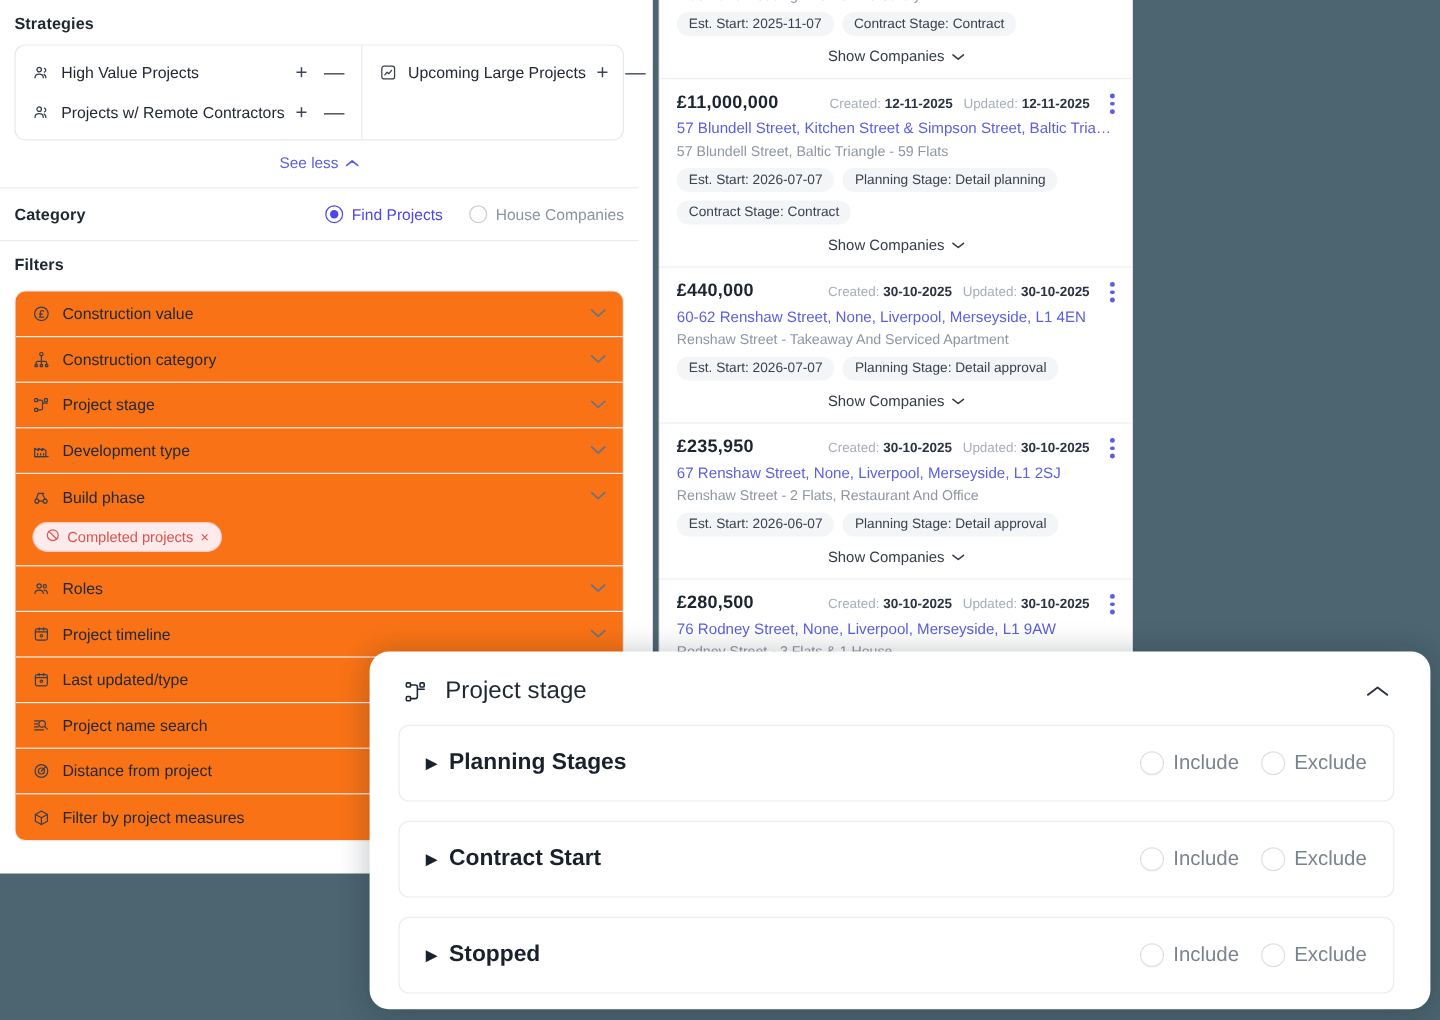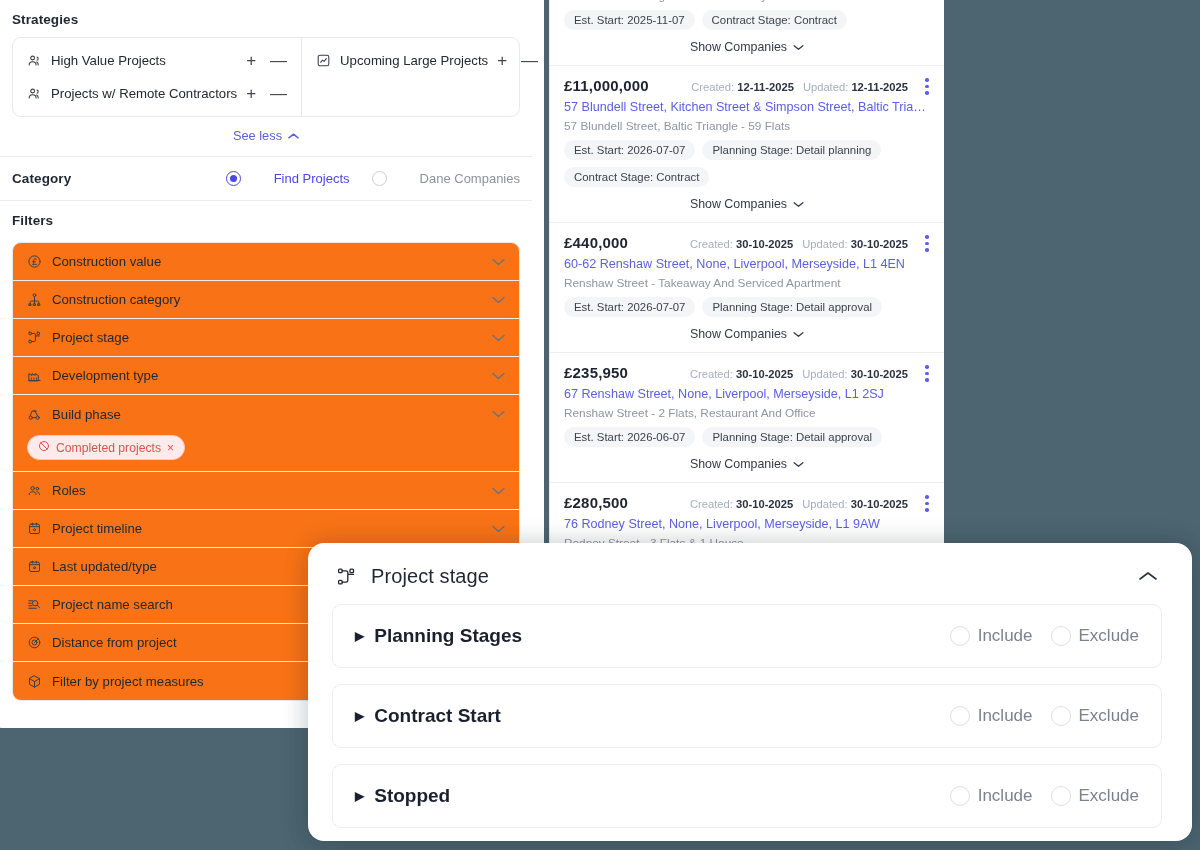--- a/index.html
+++ b/index.html
@@ -55,21 +55,21 @@
   .rdot {
     width: 15px; height: 15px; border-radius: 50%;
     border: 1.6px solid #c9cdd6; display: inline-block; position: relative;
   }
   .radio.on .rdot { border-color: #4f46e5; }
   .radio.on .rdot::after {
     content: ""; position: absolute; left: 3px; top: 3px;
     width: 7px; height: 7px; border-radius: 50%; background: #4f46e5;
   }
   .radio.on .rlabel { color: #4f46e5; }
-  .rlabel { color: #8b93a1; margin-left: 26px; }
+  .rlabel { color: #8b93a1; }
 
   .filters-card {
     margin: 4px 12px 0 12px; border: 1px solid #e7e9ee;
     border-radius: 9px; overflow: hidden; background:#f97316;
   }
   .filter-row {
     display: flex; align-items: center; gap: 10px;
     padding: 11px 14px; font-size: 13.2px; color: #222933;
     border-bottom: 1px solid #eceef2; cursor: pointer; min-height: 38px;
   }
@@ -211,21 +211,21 @@
 
     <div class="category-row">
       <div class="section-label">Category</div>
       <div class="radio-group">
         <label class="radio on">
           <span class="rdot"></span>
           <span class="rlabel">Find Projects</span>
         </label>
         <label class="radio">
           <span class="rdot"></span>
-          <span class="rlabel">Dane Companies</span>
+          <span class="rlabel">House Companies</span>
         </label>
       </div>
     </div>
 
     <div class="hr"></div>
 
     <div class="section-label">Filters</div>
 
     <div class="filters-card">
 

